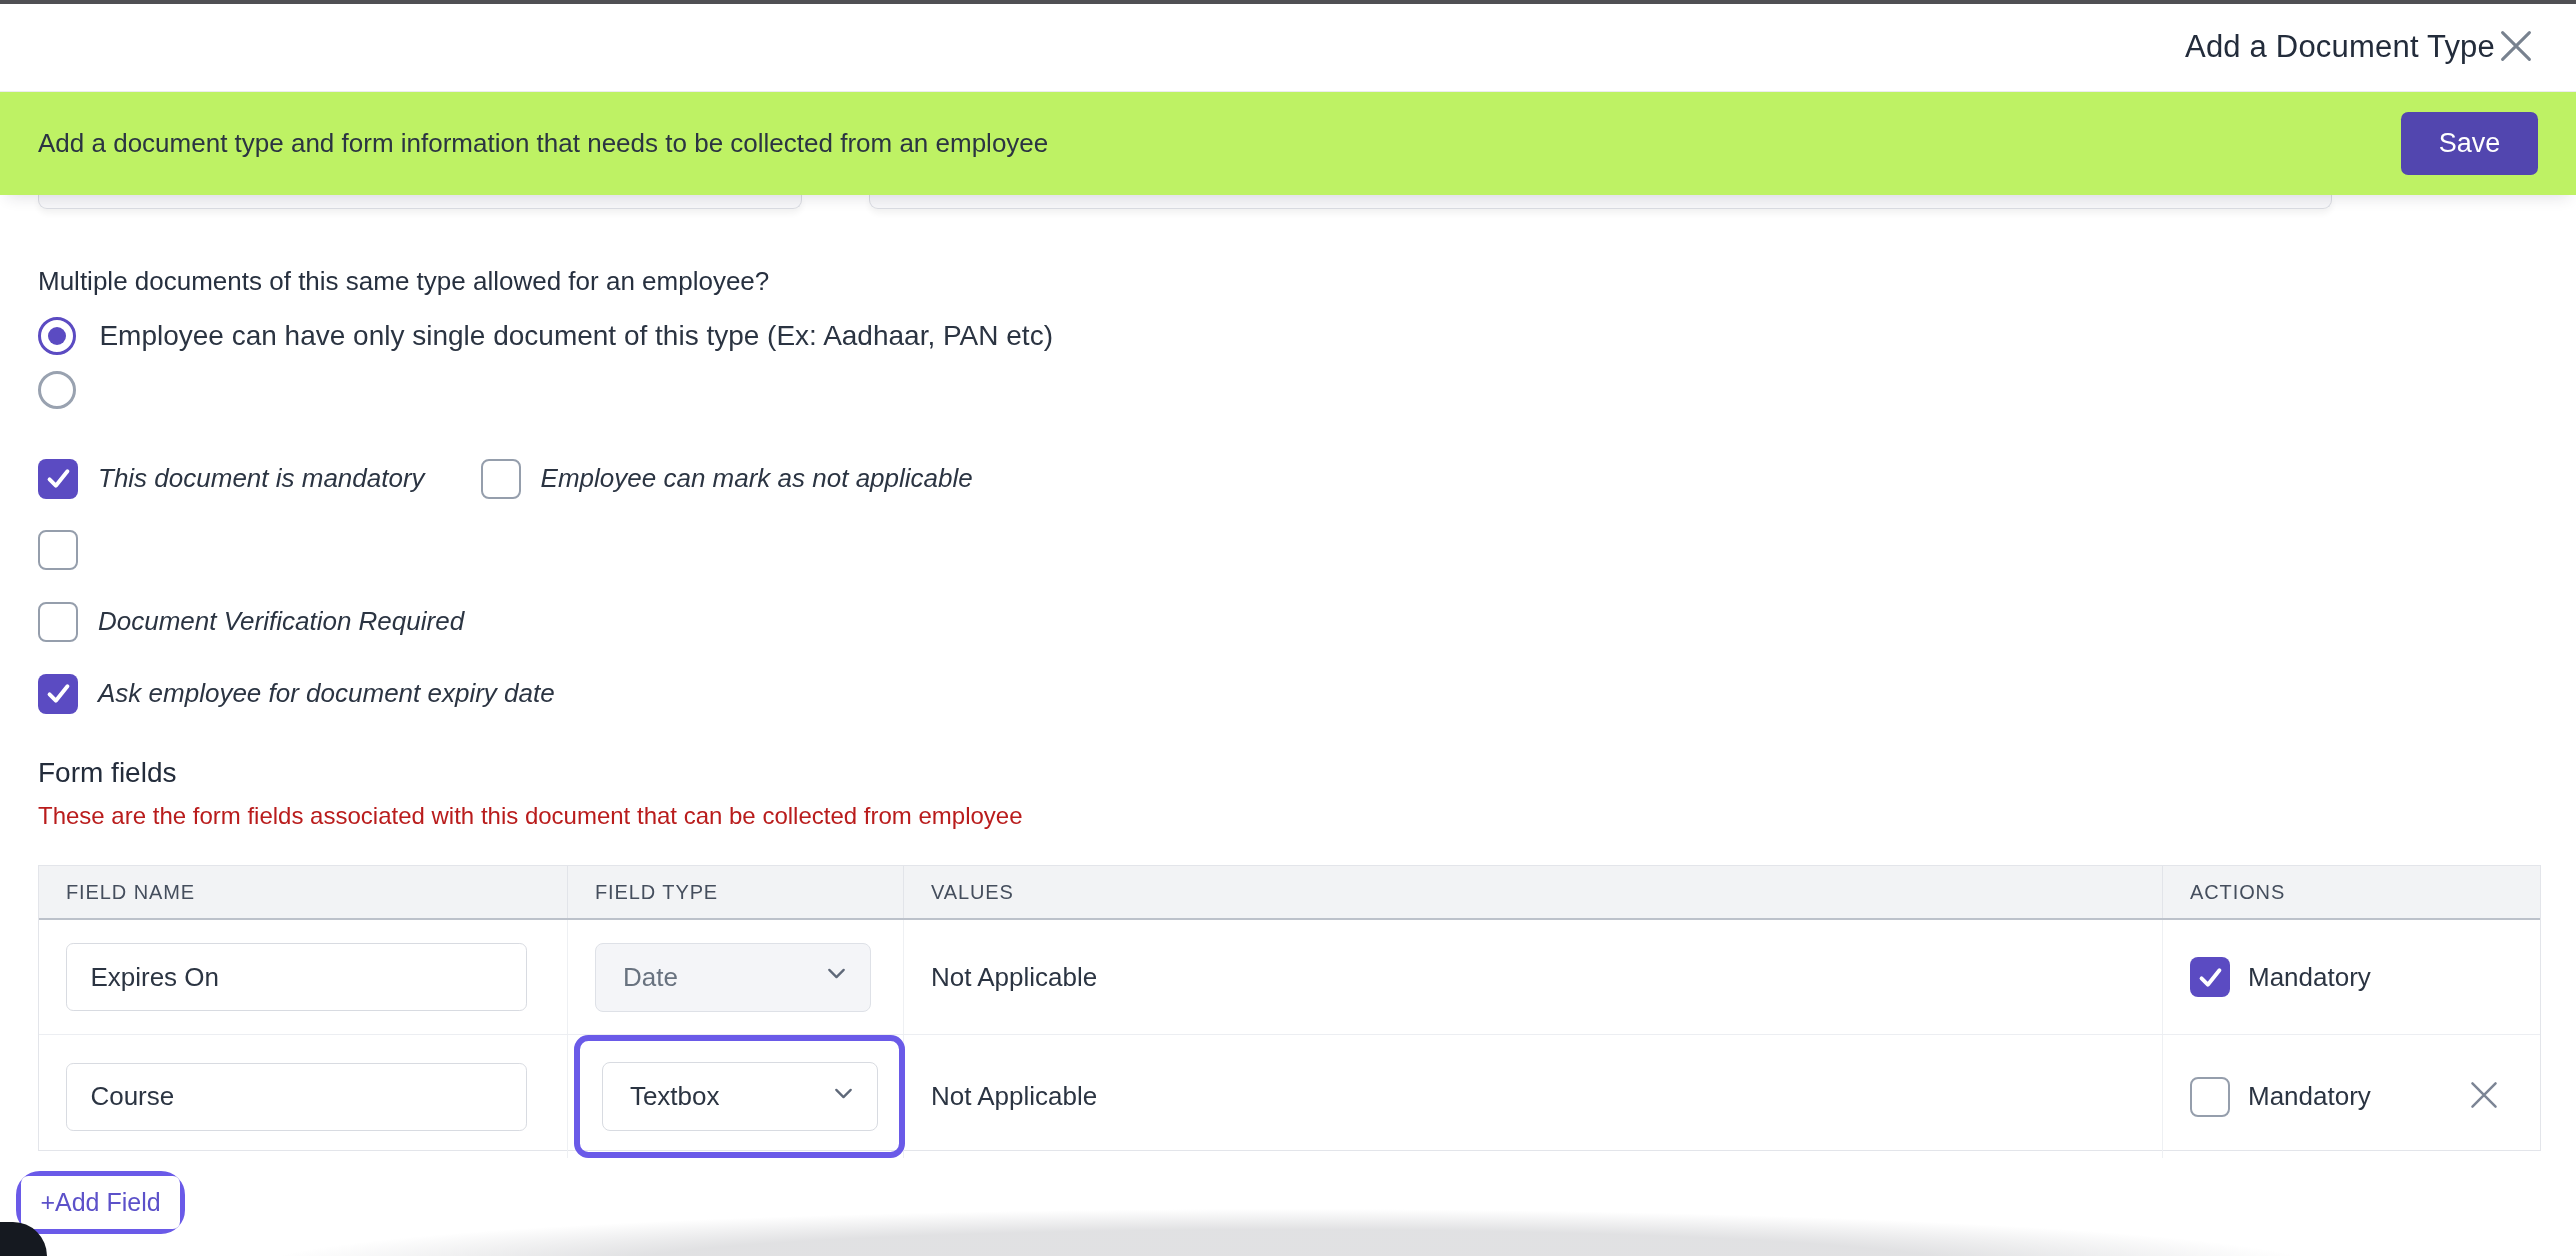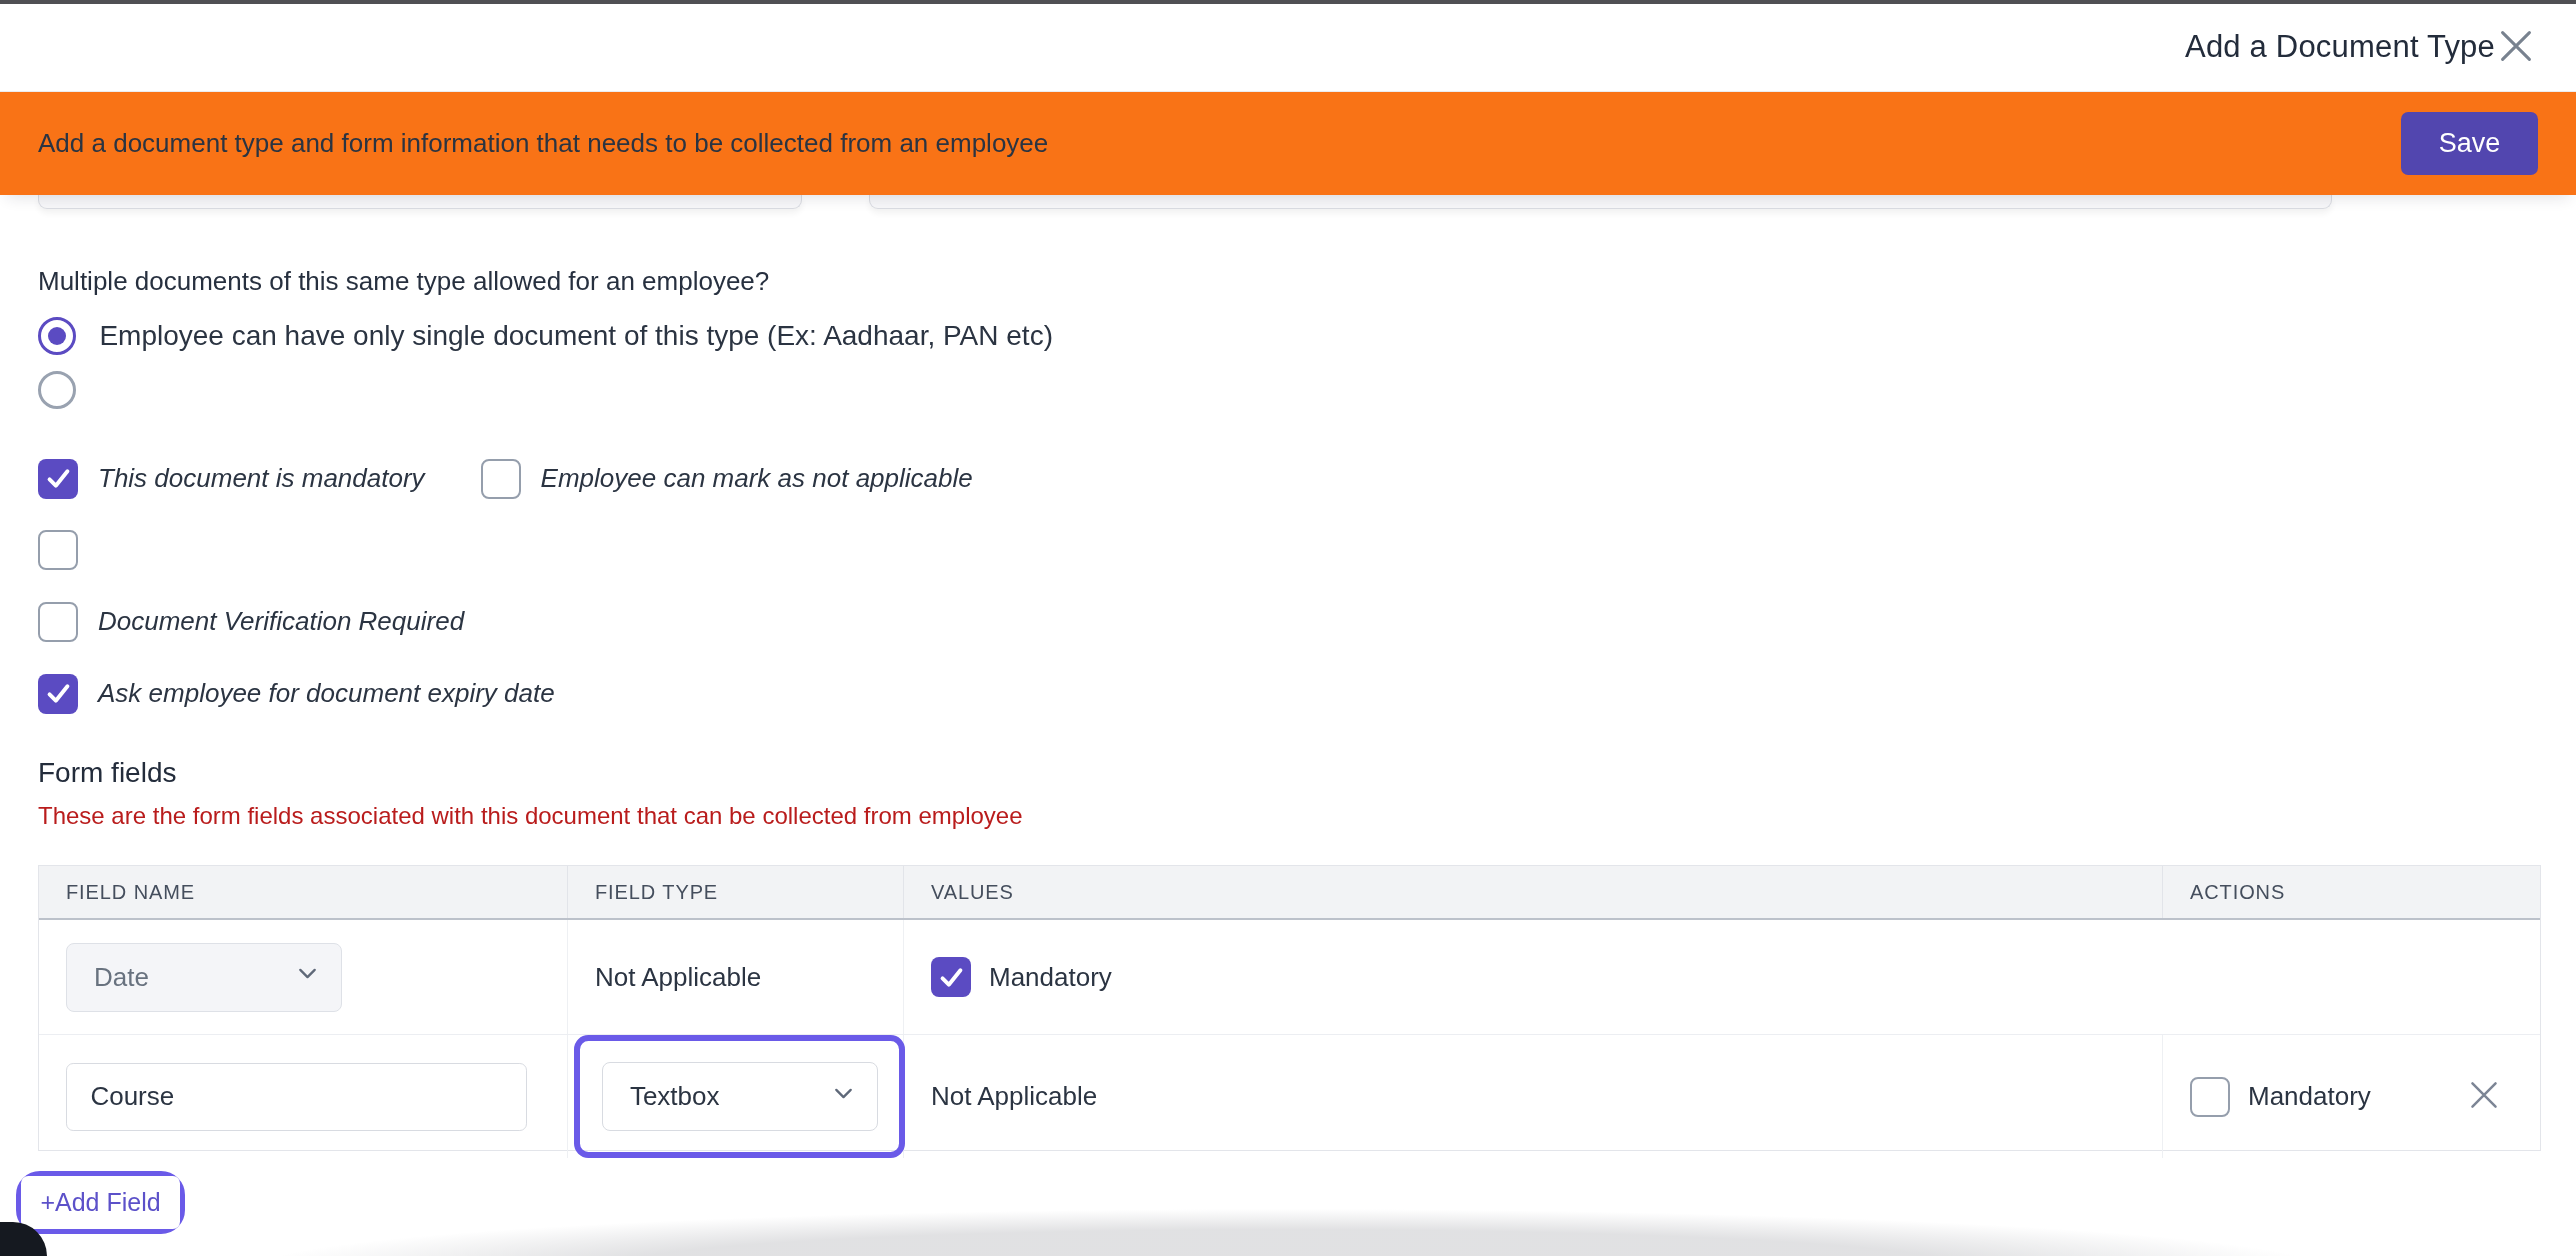--- a/index.html
+++ b/index.html
@@ -9,21 +9,21 @@
     font-family:"Liberation Sans", sans-serif; color:#2b3442;
   }
   .top-strip { height:3.6px; background:#505054; }
 
   
   .titlebar { height:87px; display:flex; align-items:center; justify-content:flex-end; padding:0 40px 0 38px; background:#fff; }
   .titlebar h1 { font-size:31px; font-weight:500; color:#232c3b; letter-spacing:0.2px; }
   .close-btn { width:41px; height:41px; display:flex; align-items:center; justify-content:center; background:none; border:none; cursor:pointer; }
 
   .subbar { height:104px; border-top:0.9px solid #ececef; display:flex; align-items:center; justify-content:space-between;
-    padding:0 38px; position:relative; z-index:4; background:#f97316; box-shadow:0 9px 14.4px -7.2px rgba(35,38,59,.14); }
+    padding:0 38px; position:relative; z-index:4; background:#bef264; box-shadow:0 9px 14.4px -7.2px rgba(35,38,59,.14); }
   .subbar p { font-size:26px; color:#2b3442; }
   .save-btn { width:137px; height:63px; background:#5246af; color:#fff; font-size:27px; border:none; border-radius:7.2px; cursor:pointer; font-family:inherit; }
 
   
   .ghost-strip { position:relative; height:0; z-index:1; }
   .ghost { position:absolute; top:0; height:14.4px; background:#f7f7f9; border:1.8px solid #dadce2; border-top:none;
     border-radius:0 0 9px 9px; box-shadow:0 4.5px 6.3px rgba(0,0,0,.05); }
   .ghost.g1 { left:38px;  width:764px; }
   .ghost.g2 { left:869px; width:1463px; }
 
@@ -173,20 +173,23 @@
   <div class="fields-table">
     <div class="t-head">
       <div class="th">FIELD NAME</div>
       <div class="th">FIELD TYPE</div>
       <div class="th">VALUES</div>
       <div class="th">ACTIONS</div>
     </div>
 
     <div class="t-row">
       <div class="td">
+        <input class="text-input" type="text" value="Expires On" style="">
+      </div>
+      <div class="td">
         <div class="select disabled">
           <span>Date</span>
           <span>
             <svg width="27" height="27" viewBox="0 0 30 30">
                 <path d="M7 11 L15 19 L23 11" stroke="#5f6979" stroke-width="2.6" fill="none" stroke-linecap="round" stroke-linejoin="round"></path>
               </svg>
           </span>
         </div>
       </div>
       <div class="td cell-values">

